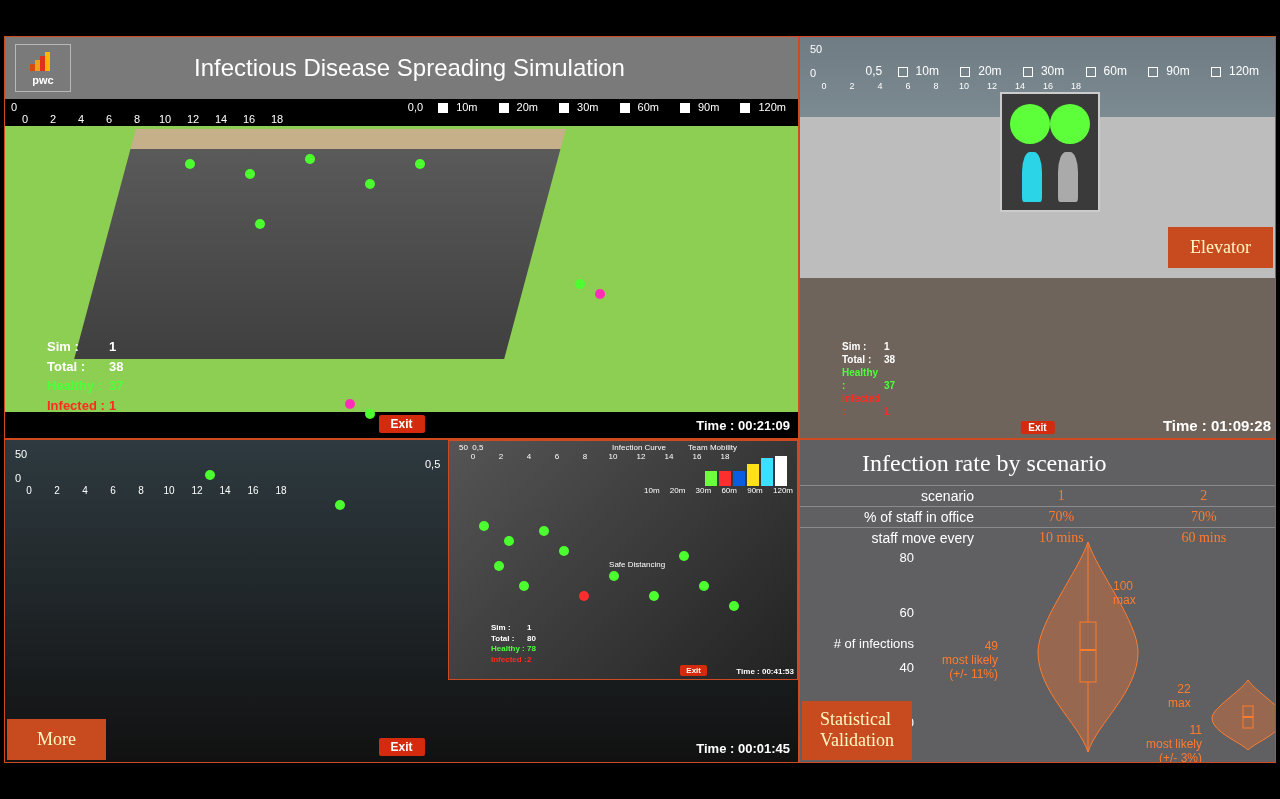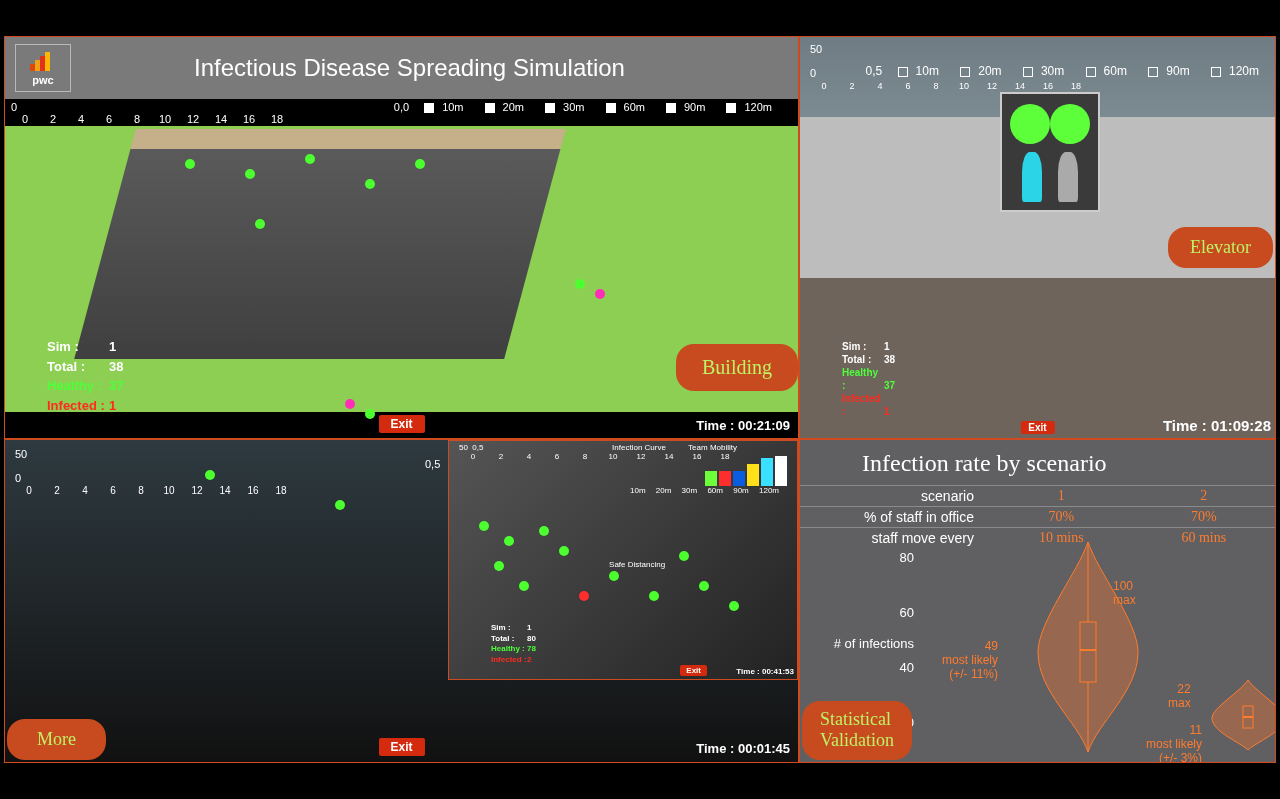--- a/index.html
+++ b/index.html
@@ -76,21 +76,21 @@
     position: absolute;
     top: 0; left: 0;
     color: #fff;
     font-size: 11px;
     padding: 2px 6px 0 6px;
   }
   .scale-bar .zero { display: inline-block; margin-right: 8px; }
   .scale-bar .ticks span { display: inline-block; width: 28px; text-align: center; }
   .legend-bar {
     position: absolute;
-    top: 2px; right: 14px;
+    top: 2px; right: 0;
     font-size: 11px;
     color: #fff;
   }
   .legend-bar span { display: inline-block; margin: 0 6px; }
   .legend-bar .sq { width: 10px; height: 10px; display: inline-block; border: 1px solid #fff; vertical-align: middle; margin-right: 2px; }
   .sim-stats {
     position: absolute;
     left: 6px; bottom: 24px;
     font-size: 13px;
     font-weight: bold;
@@ -116,25 +116,24 @@
   .time-label {
     position: absolute;
     right: 8px; bottom: 6px;
     color: #fff;
     font-size: 13px;
     font-weight: bold;
   }
   .badge {
     position: absolute;
     background: #c84a1f;
-    color: #bef264;
+    color: #fef9c3;
     font-family: Georgia, serif;
     font-size: 20px;
     padding: 12px 26px;
-    border-radius: 18px;
   }
   .tl .badge { right: 0; bottom: 48px; }
 
   
   .tr {
     background: linear-gradient(#6f7c84 0%, #7c8a91 20%, #bdbdbd 20% 60%, #6f645c 60% 100%);
     position: relative;
   }
   .tr .scale-bar { left: 4px; }
   .tr .legend-bar { right: 4px; }
@@ -290,21 +289,20 @@
       <div class="sim-stats">
         <div class="row"><span class="lbl">Sim :</span><span>1</span></div>
         <div class="row"><span class="lbl">Total :</span><span>38</span></div>
         <div class="row healthy"><span class="lbl">Healthy :</span><span>37</span></div>
         <div class="row infected"><span class="lbl">Infected :</span><span>1</span></div>
       </div>
       <div class="exit-btn">Exit</div>
       <div class="time-label">
         <span>Time :</span>&nbsp;<span>00:21:09</span>
       </div>
-      <div class="badge">Building</div>
     </div>
   </div>
 
   <div class="panel tr">
     <div class="scale-bar" style="top:4px">
       <span>50</span><br><br>
       <span class="zero">0</span><br>
       <span class="ticks" style="font-size:9px">
         <span>0</span><span>2</span><span>4</span><span>6</span><span>8</span><span>10</span><span>12</span><span>14</span><span>16</span><span>18</span>
       </span>

